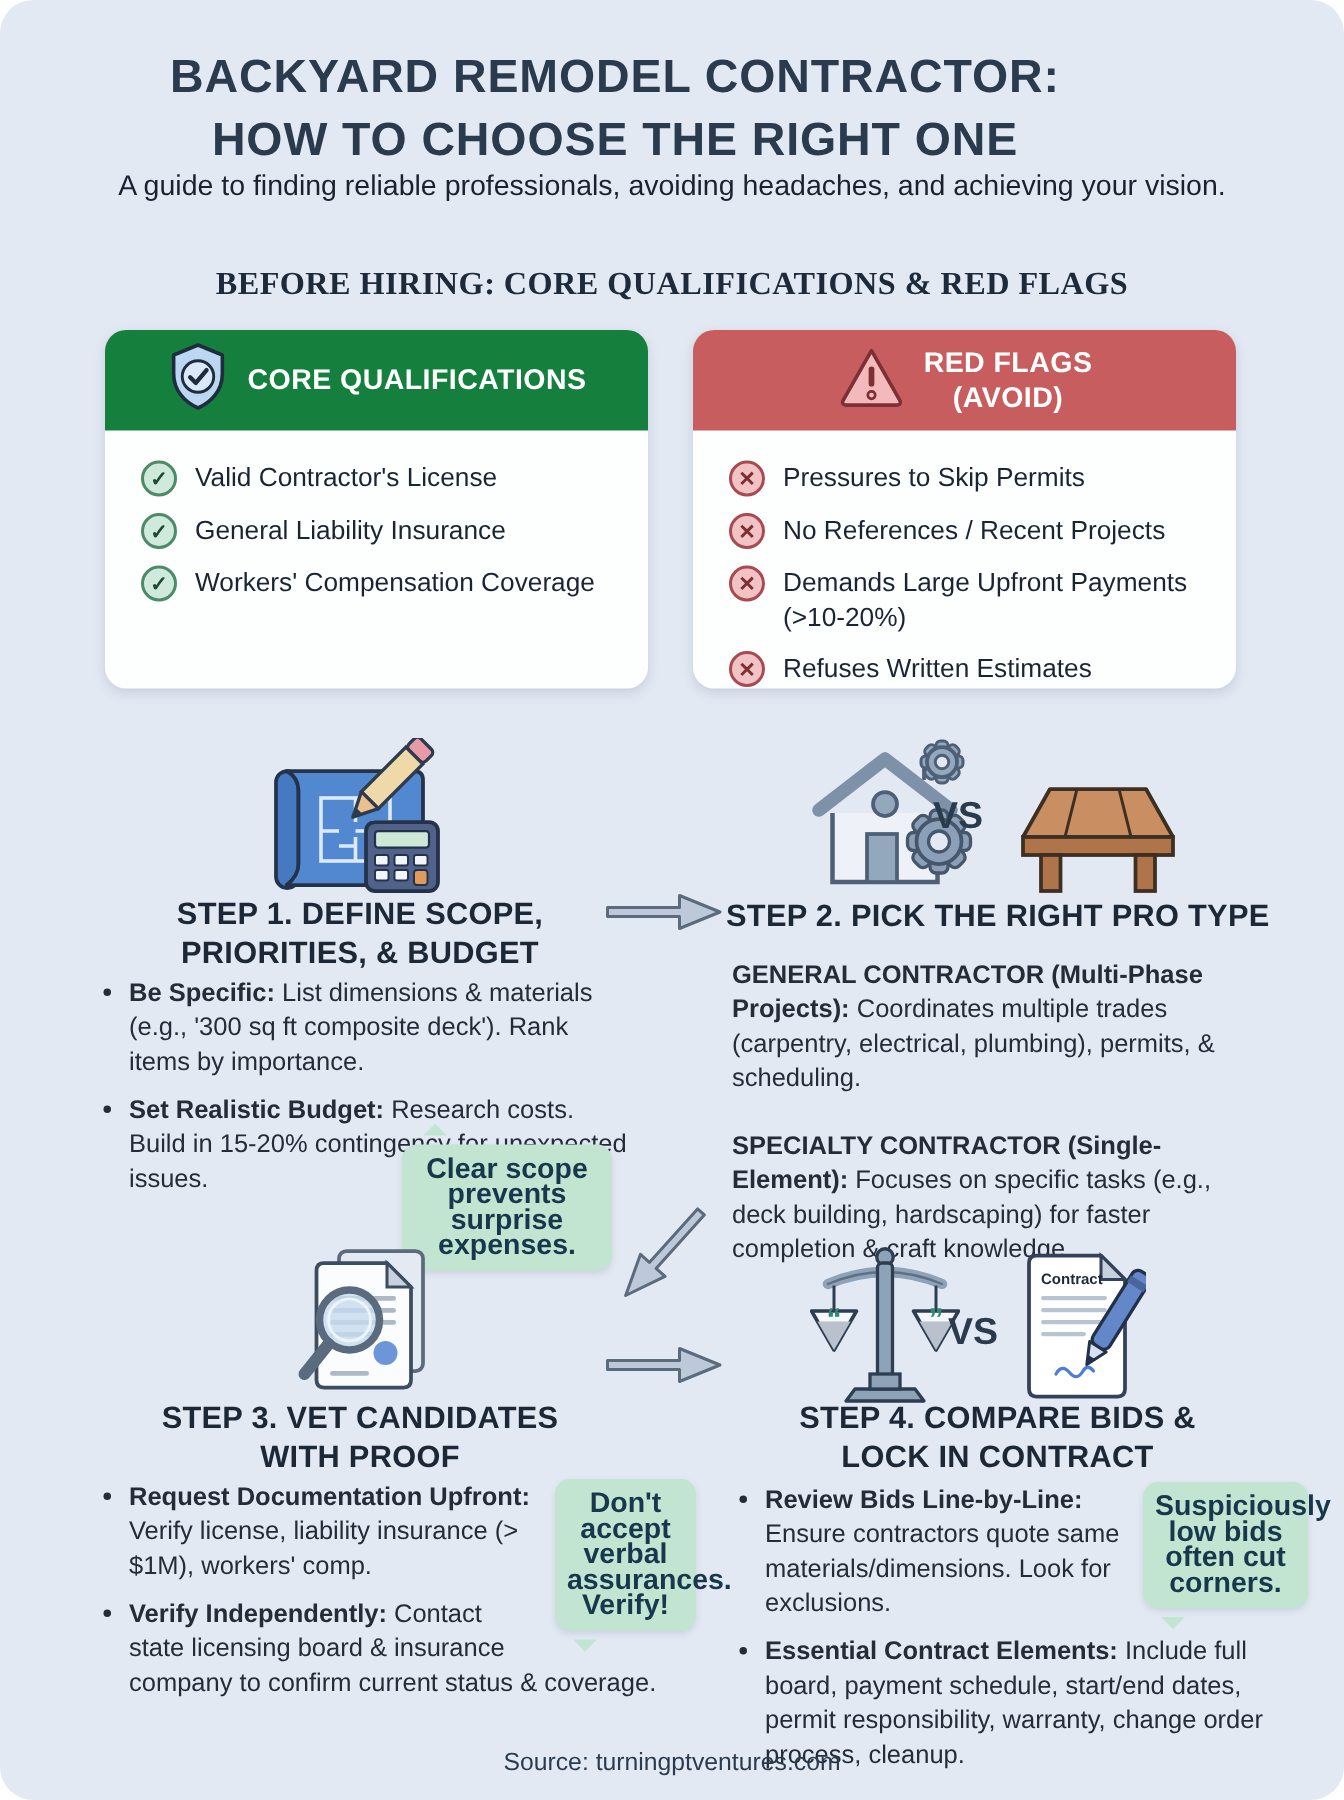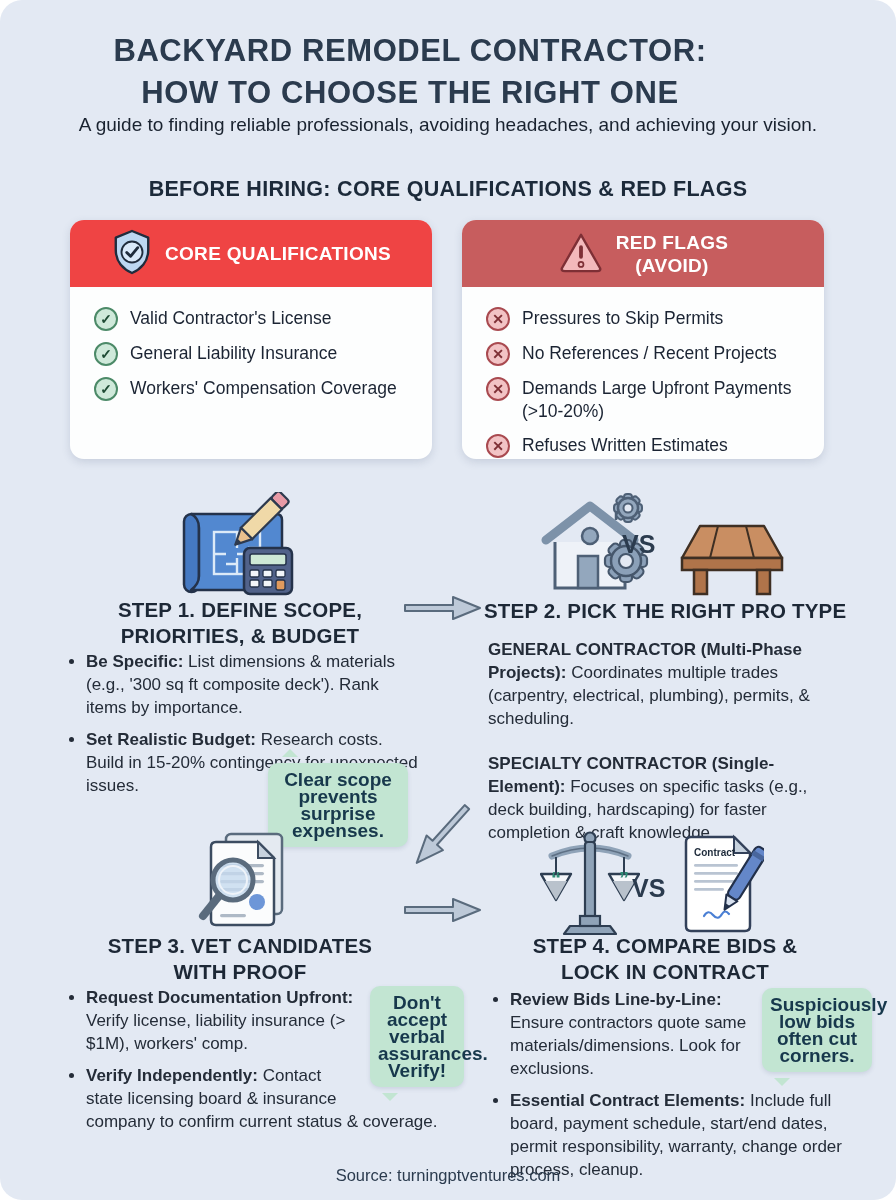--- a/index.html
+++ b/index.html
@@ -15,33 +15,33 @@
     left:0;top:30px;width:820px;text-align:center;
     font-size:31px;line-height:42px;font-weight:800;letter-spacing:.6px;
     color:#2b3b4e;
   }
   .subtitle{
     left:0;top:114px;width:896px;text-align:center;
     font-size:19px;color:#19222f;
   }
   .section-heading{
     left:0;top:177px;width:896px;text-align:center;
-    font-size:21.5px;font-weight:800;letter-spacing:.3px;color:#1c2a3a;
+    font-size:21.5px;font-weight:800;letter-spacing:.3px;color:#1c2a3a;font-family:Liberation Serif, serif;
   }
   
   .card{
     width:362px;height:239px;border-radius:14px;background:#fdfefe;
     box-shadow:0 3px 8px rgba(70,90,120,.18);
   }
   .card-header{
     height:67px;border-radius:14px 14px 0 0;
     display:flex;align-items:center;justify-content:center;gap:12px;
     color:#ffffff;
   }
-  .card-header.blue{background:#ef4444;}
+  .card-header.blue{background:#15803d;}
   .card-header.red{background:#c75d5e;}
   .card-header-text{text-align:center;font-weight:800;font-size:19px;line-height:23px;letter-spacing:.3px;}
   .card-list{margin:0;padding:20px 18px 0 24px;list-style:none;}
   .card-list li{display:flex;align-items:flex-start;gap:12px;margin-bottom:11px;font-size:17.5px;line-height:23px;color:#1b2433;}
   .dot-icon{
     flex:0 0 auto;width:24px;height:24px;border-radius:50%;
     display:flex;align-items:center;justify-content:center;
     font-size:14px;font-weight:700;margin-top:0px;
   }
   .dot-icon.check{background:#cfe9da;border:2px solid #4c8a68;color:#1d4a33;}

